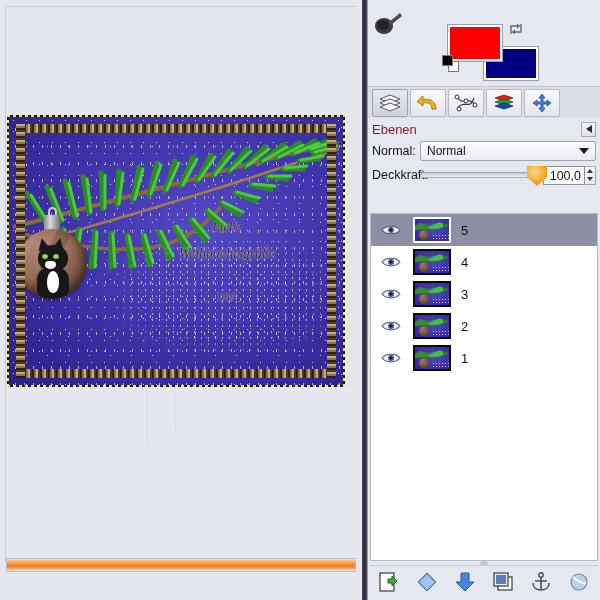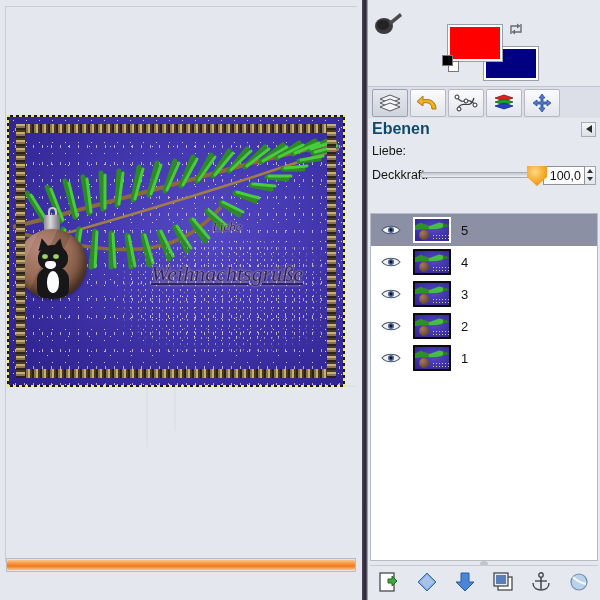--- a/index.html
+++ b/index.html
@@ -197,21 +197,21 @@
     background: linear-gradient(180deg,#fbfbfd,#e2e5ec);
     display:flex; align-items:center; justify-content:center;
   }
   .dock-tab.active { background: linear-gradient(180deg,#e6e8ef,#cfd3dd); border-color:#9da1ad; }
 
   #dialog-title {
     position: absolute; left: 0; top: 118px; width: 232px; height: 22px;
     display: flex; align-items: center; padding: 0 4px;
     background: #e6e8ef;
   }
-  #dialog-title .t { font-weight: bold; font-size: 16px; color: #0c4a6e; }
+  #dialog-title .t { font-weight: normal; font-size: 13px; color: #7f1d1d; }
   #collapse-btn {
     margin-left: auto; width: 15px; height: 15px;
     border: 1px solid #a8abb5; background: linear-gradient(180deg,#f5f6f9,#dde0e8);
     display: flex; align-items: center; justify-content: center;
   }
   .tri-left { width:0;height:0;border-top:4px solid transparent;border-bottom:4px solid transparent;border-right:6px solid #2b2b2b; }
 
   .row { position: absolute; left: 4px; width: 224px; display: flex; align-items: center; }
   #row-mode { top: 140px; height: 22px; }
   #row-opacity { top: 164px; height: 22px; }
@@ -404,21 +404,22 @@
               <path d="M278,53 L300,51"></path>
                 <path d="M294,45 L316,41"></path>
                 <path d="M308,37 L330,31"></path>
             </g>
           </g>
         </svg>
 
         <div class="glitter-text">
           <div class="gt-sparkle"></div>
           <div class="gt-line" style="top:-26px; font-size:13px;">Liebe</div>
-          <div class="gt-line" style="top:16px; font-size:22px;text-decoration:underline;">Weihnachtsgrüße</div>
+          <div class="gt-line" style="top:1px; font-size:14px;">Weihnachtsgrüße</div>
+          <div class="gt-line" style="top:44px; font-size:12px;">und</div>
         </div>
 
         <div class="bauble-hook"></div>
         <div class="bauble-cap"></div>
         <div class="bauble">
           <div class="bauble-inner"></div>
           <div class="cat">
             <div class="ear le"></div>
             <div class="ear re"></div>
             <div class="cat-body"></div>
@@ -516,21 +517,25 @@
     </div>
 
     <div id="dialog-title">
       <span class="t">Ebenen</span>
       <div id="collapse-btn">
         <div class="tri-left"></div>
       </div>
     </div>
 
     <div class="row" id="row-mode">
-      <span class="lbl">Liebe:</span>
+      <span class="lbl">Normal:</span>
+      <div id="mode-select">
+        <span>Normal</span>
+        <span class="caret"></span>
+      </div>
     </div>
 
     <div class="row" id="row-opacity">
       <span class="lbl">Deckkraft:</span>
       <div id="opacity-track">
         <div id="opacity-handle"></div>
       </div>
       <div id="opacity-value">100,0</div>
       <div id="opacity-spin">
         <div>

